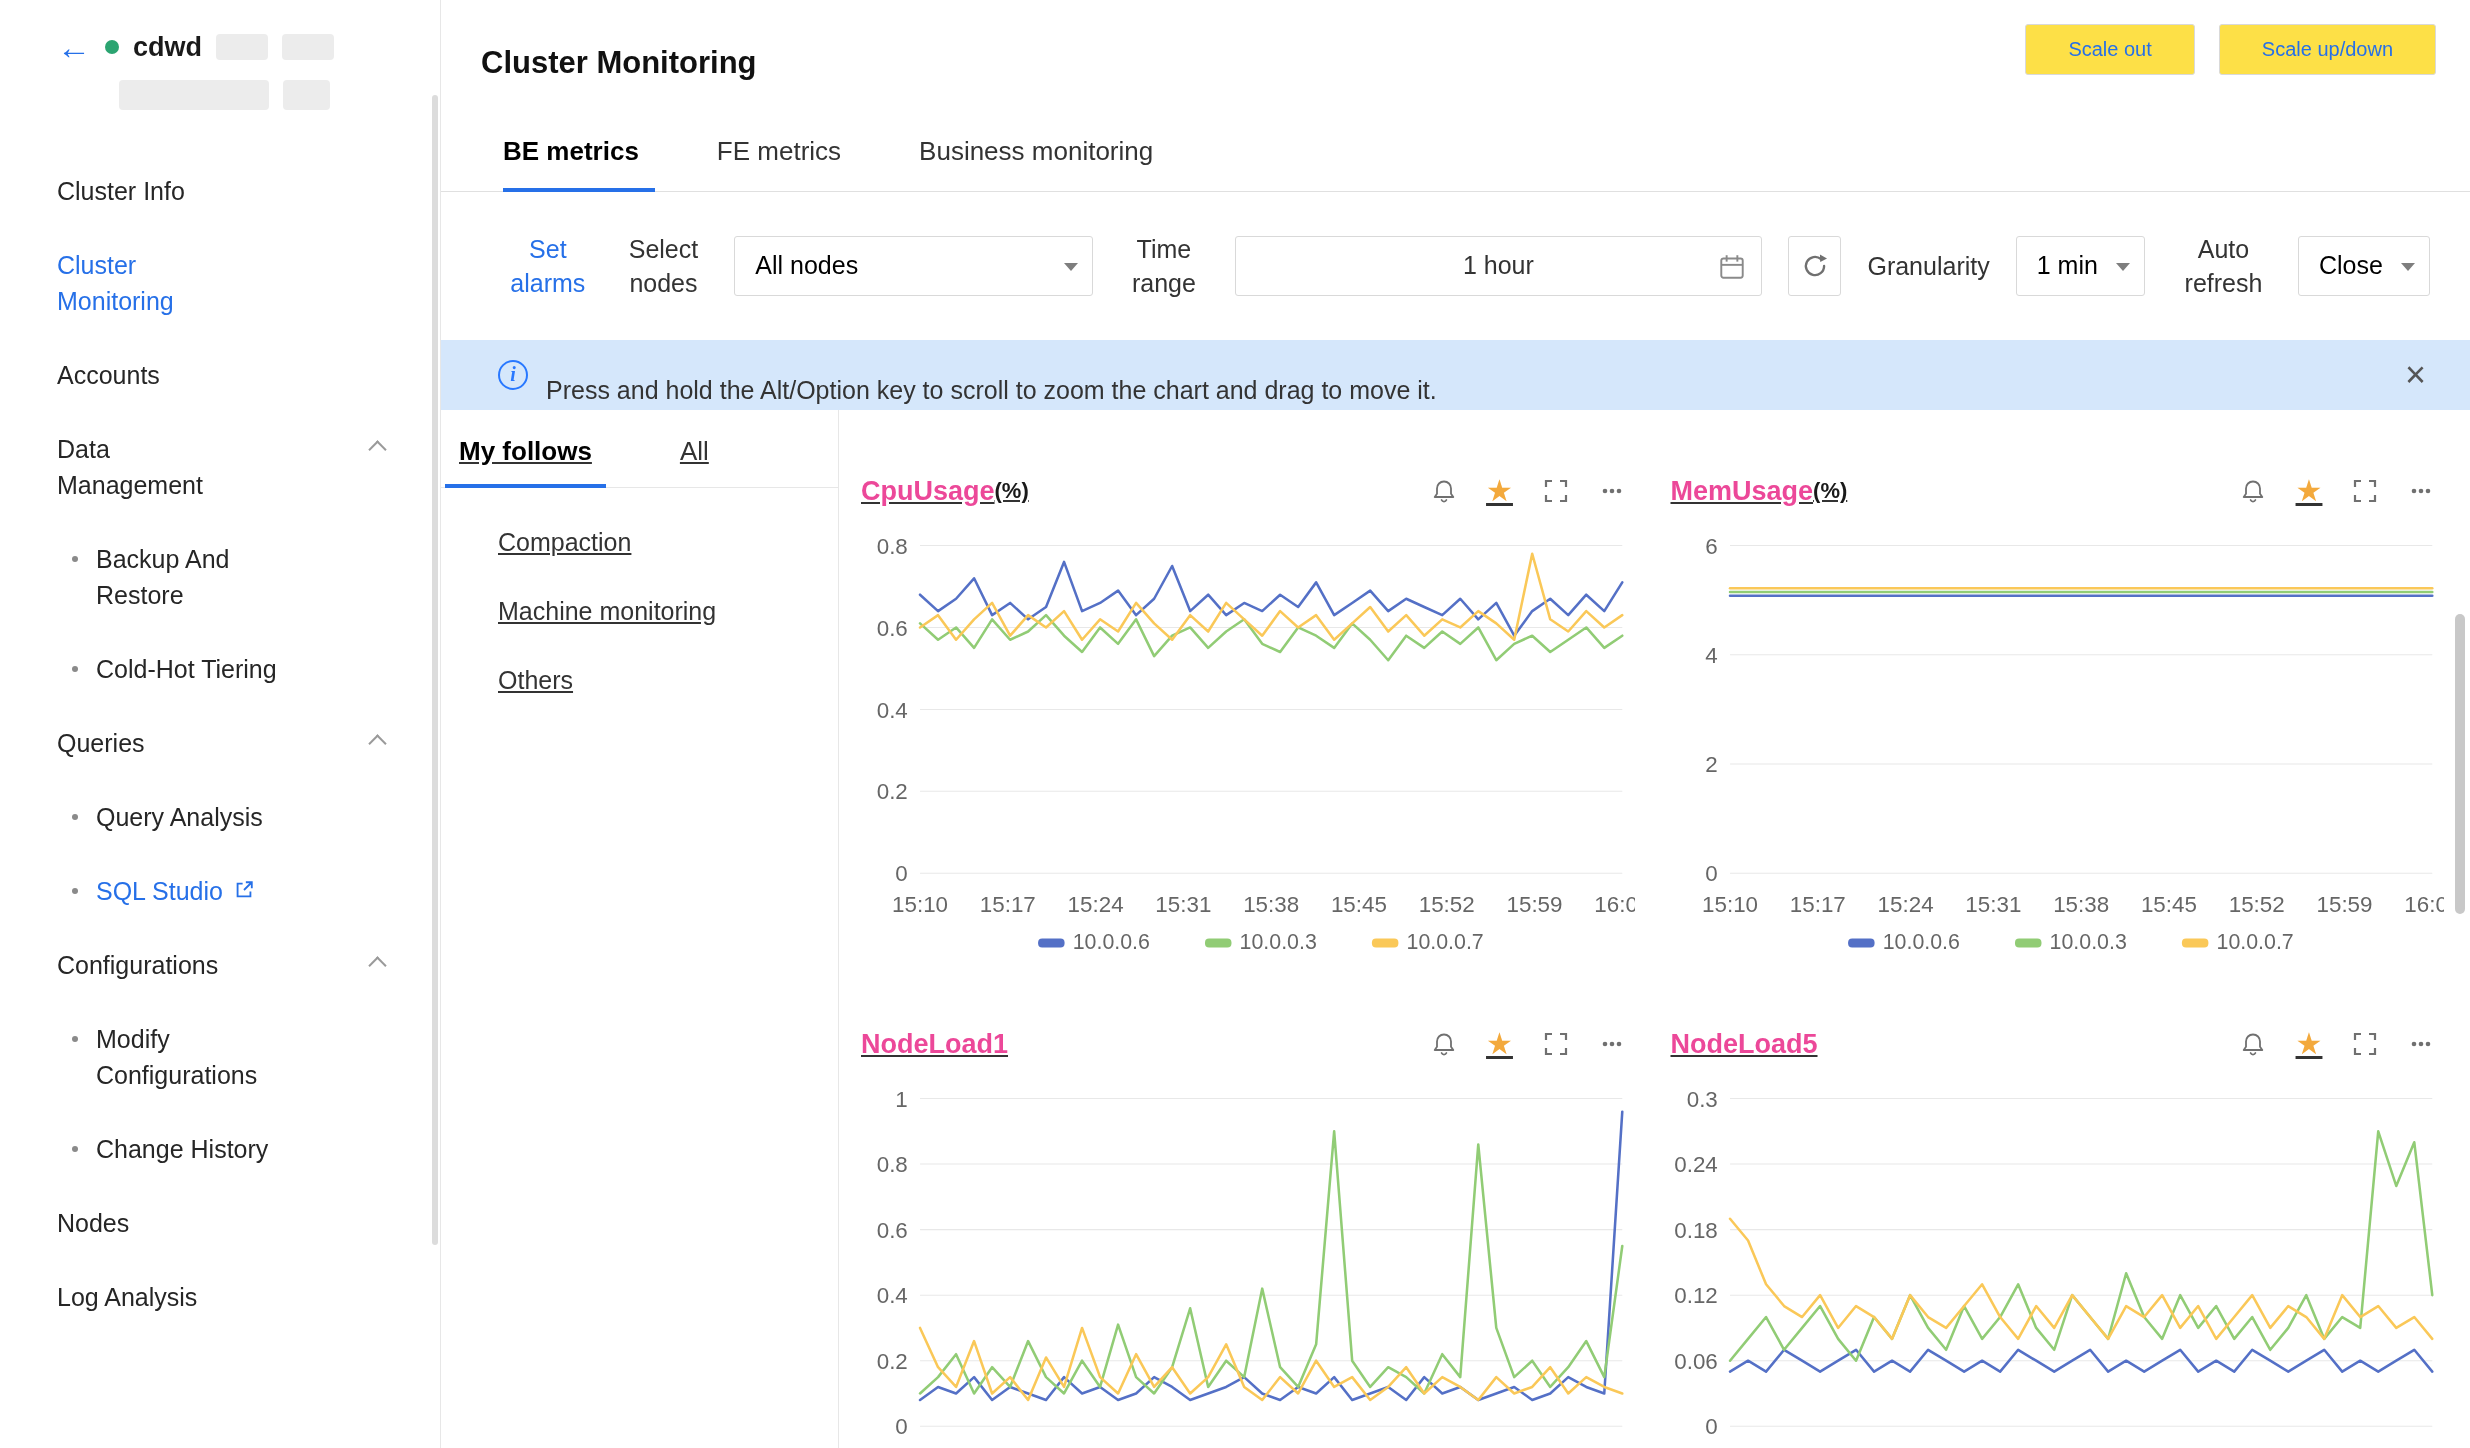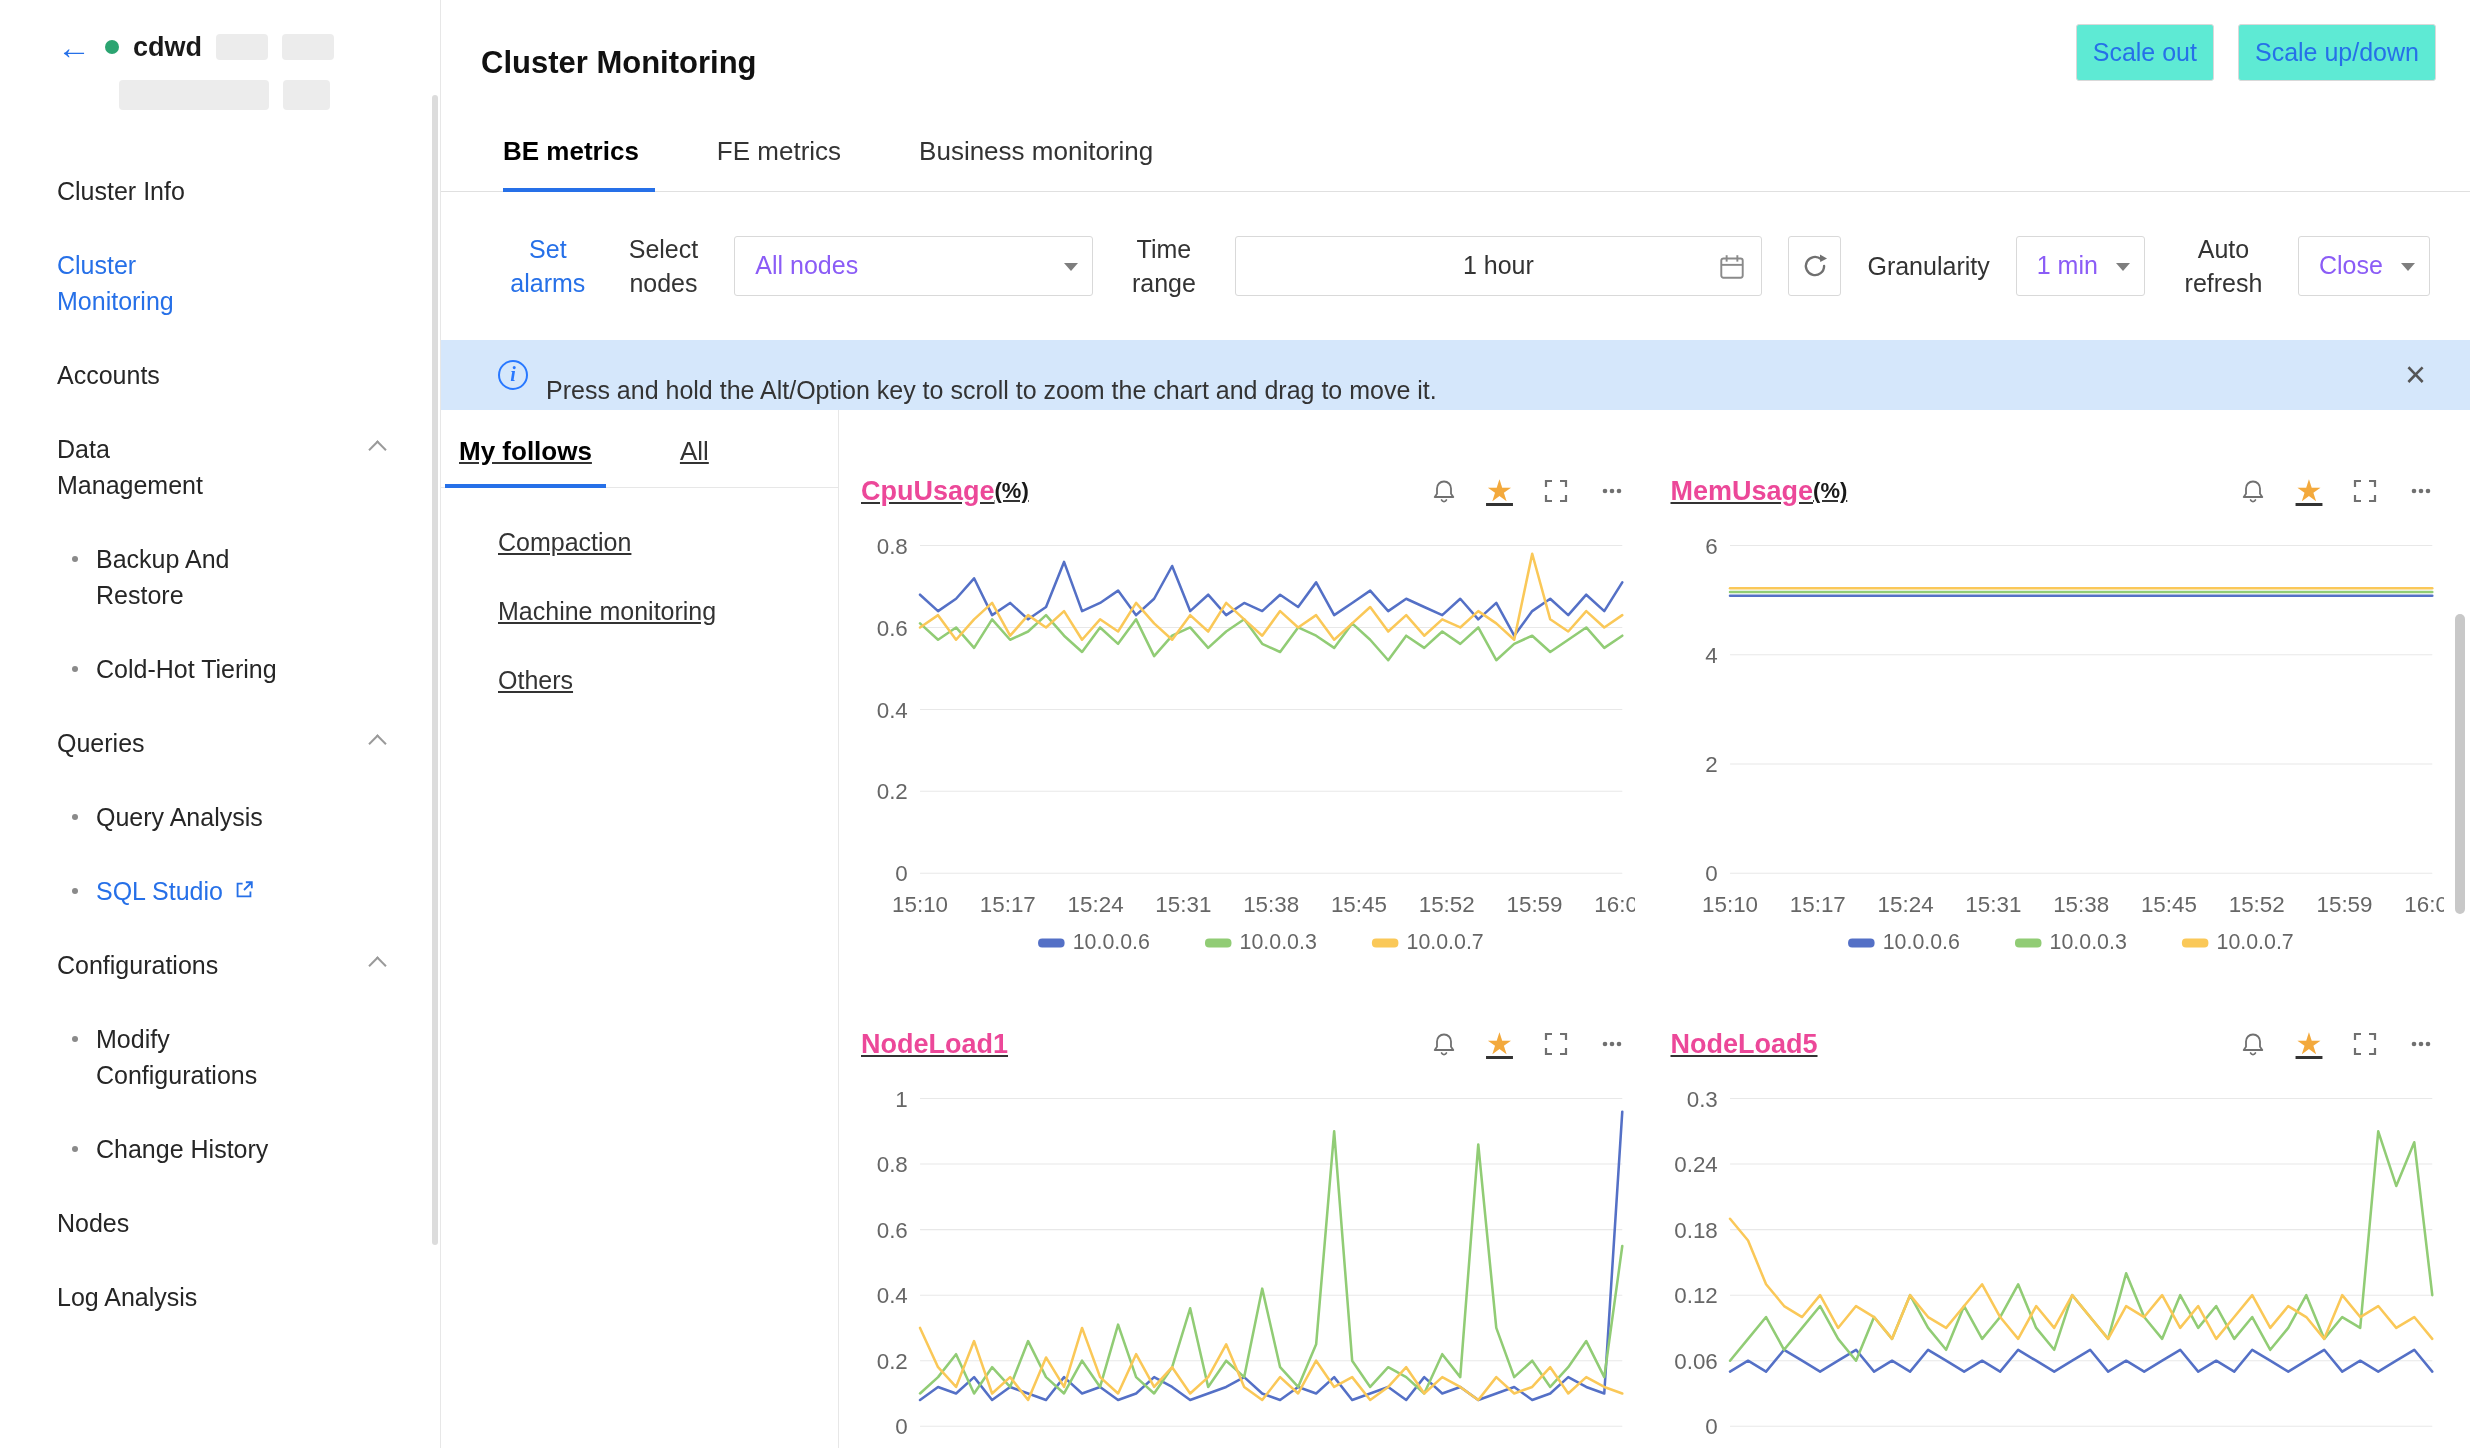--- a/index.html
+++ b/index.html
@@ -33,35 +33,35 @@
              display:flex; align-items:flex-start; cursor:pointer; }
   .nav-sub .bullet { width:6px; height:6px; border-radius:50%; background:#8a8a8a; margin:15px 18px 0 0; flex:none; }
   .nav-sub .lbl { max-width:197px; display:inline-block; }
   .ext-ic { margin:6px 0 0 10px; flex:none; }
   .side-scroll { position:absolute; right:2px; top:95px; width:6px; height:1150px; background:#dcdcdc; border-radius:3px; }
   
   .main { flex:1; display:flex; flex-direction:column; min-width:0; }
   .mhead { display:flex; justify-content:space-between; align-items:flex-start; padding:24px 34px 0 40px; }
   .mtitle { font-size:31px; font-weight:bold; color:#111; }
   .hbtns { display:flex; gap:24px; }
-  .btn { border:1px solid #d9d9d9; background:#5eead4; color:#2670e8; font-size:25px;
-         padding:13px 16px; border-radius:3px; cursor:pointer; font-family:inherit; }
+  .btn { border:1px solid #d9d9d9; background:#fde047; color:#2670e8; font-size:20px;
+         padding:13px 42px; border-radius:3px; cursor:pointer; font-family:inherit; }
   
   .tabs { display:flex; gap:78px; padding:34px 0 0 62px; border-bottom:1px solid #e0e0e0; }
   .tab { font-size:26px; color:#333; padding-bottom:24px; position:relative; cursor:pointer; }
   .tab.active { font-weight:bold; color:#000; }
   .tab.active::after { content:""; position:absolute; left:0; bottom:-1px; width:calc(100% + 16px);
                        height:4px; background:#2670e8; }
   
   .toolbar { display:flex; align-items:center; padding:40px 40px 40px 62px; gap:26px; }
   .set-alarms { color:#2670e8; font-size:25px; line-height:34px; width:100px; text-align:center; cursor:pointer; }
   .tb-label { font-size:25px; line-height:34px; color:#333; text-align:center; }
   .w100 { width:105px; } .w95 { width:100px; }
   .select { position:relative; height:60px; border:1px solid #d9d9d9; border-radius:3px;
-            display:flex; align-items:center; padding:0 32px 0 20px; font-size:25px; color:#8b5cf6;
+            display:flex; align-items:center; padding:0 32px 0 20px; font-size:25px; color:#000000;
             cursor:pointer; background:#fff; }
   .sel-nodes { width:394px; }
   .sel-gran  { width:138px; }
   .sel-close { width:132px; }
   .caret { position:absolute; right:14px; top:26px; width:0; height:0;
            border-left:7px solid transparent; border-right:7px solid transparent; border-top:8px solid #7e7e7e; }
   .time-box { position:relative; width:588px; height:60px; border:1px solid #d9d9d9; border-radius:3px;
               display:flex; align-items:center; justify-content:center; font-size:25px; color:#333; cursor:pointer; }
   .cal-ic { position:absolute; right:14px; top:15px; }
   .refresh-btn { width:58px; height:60px; border:1px solid #d9d9d9; border-radius:3px; background:#fff;

